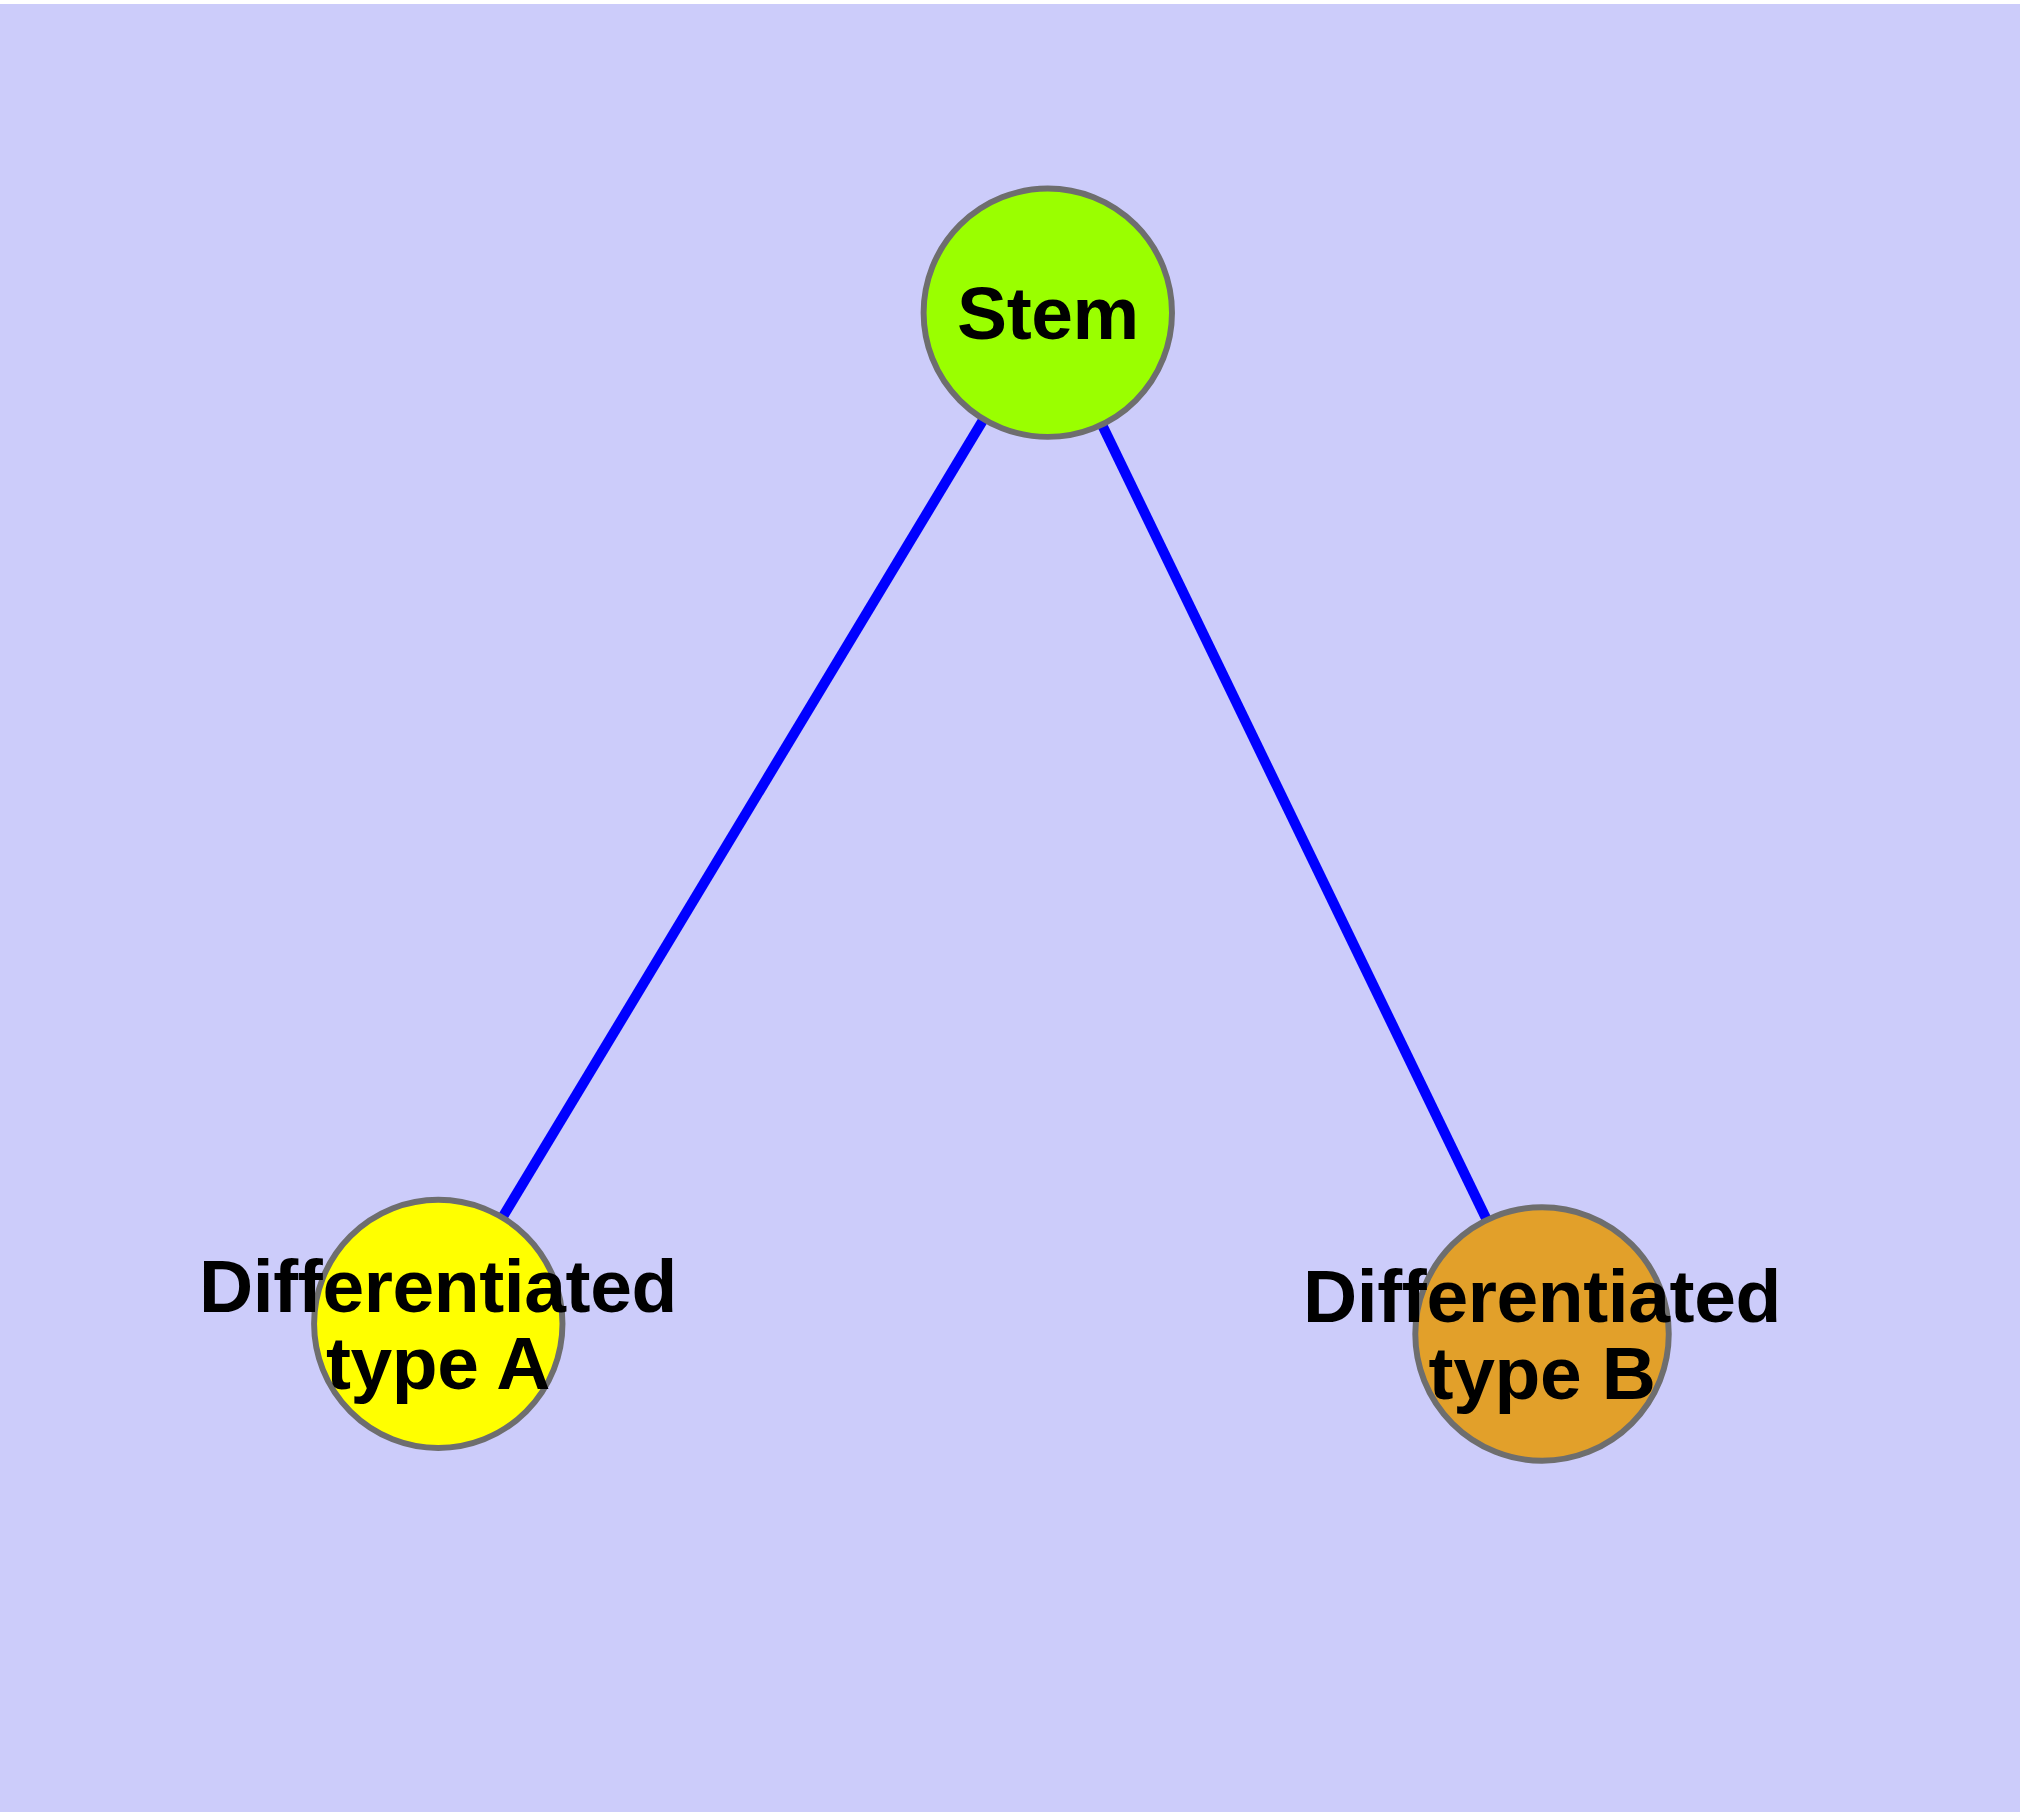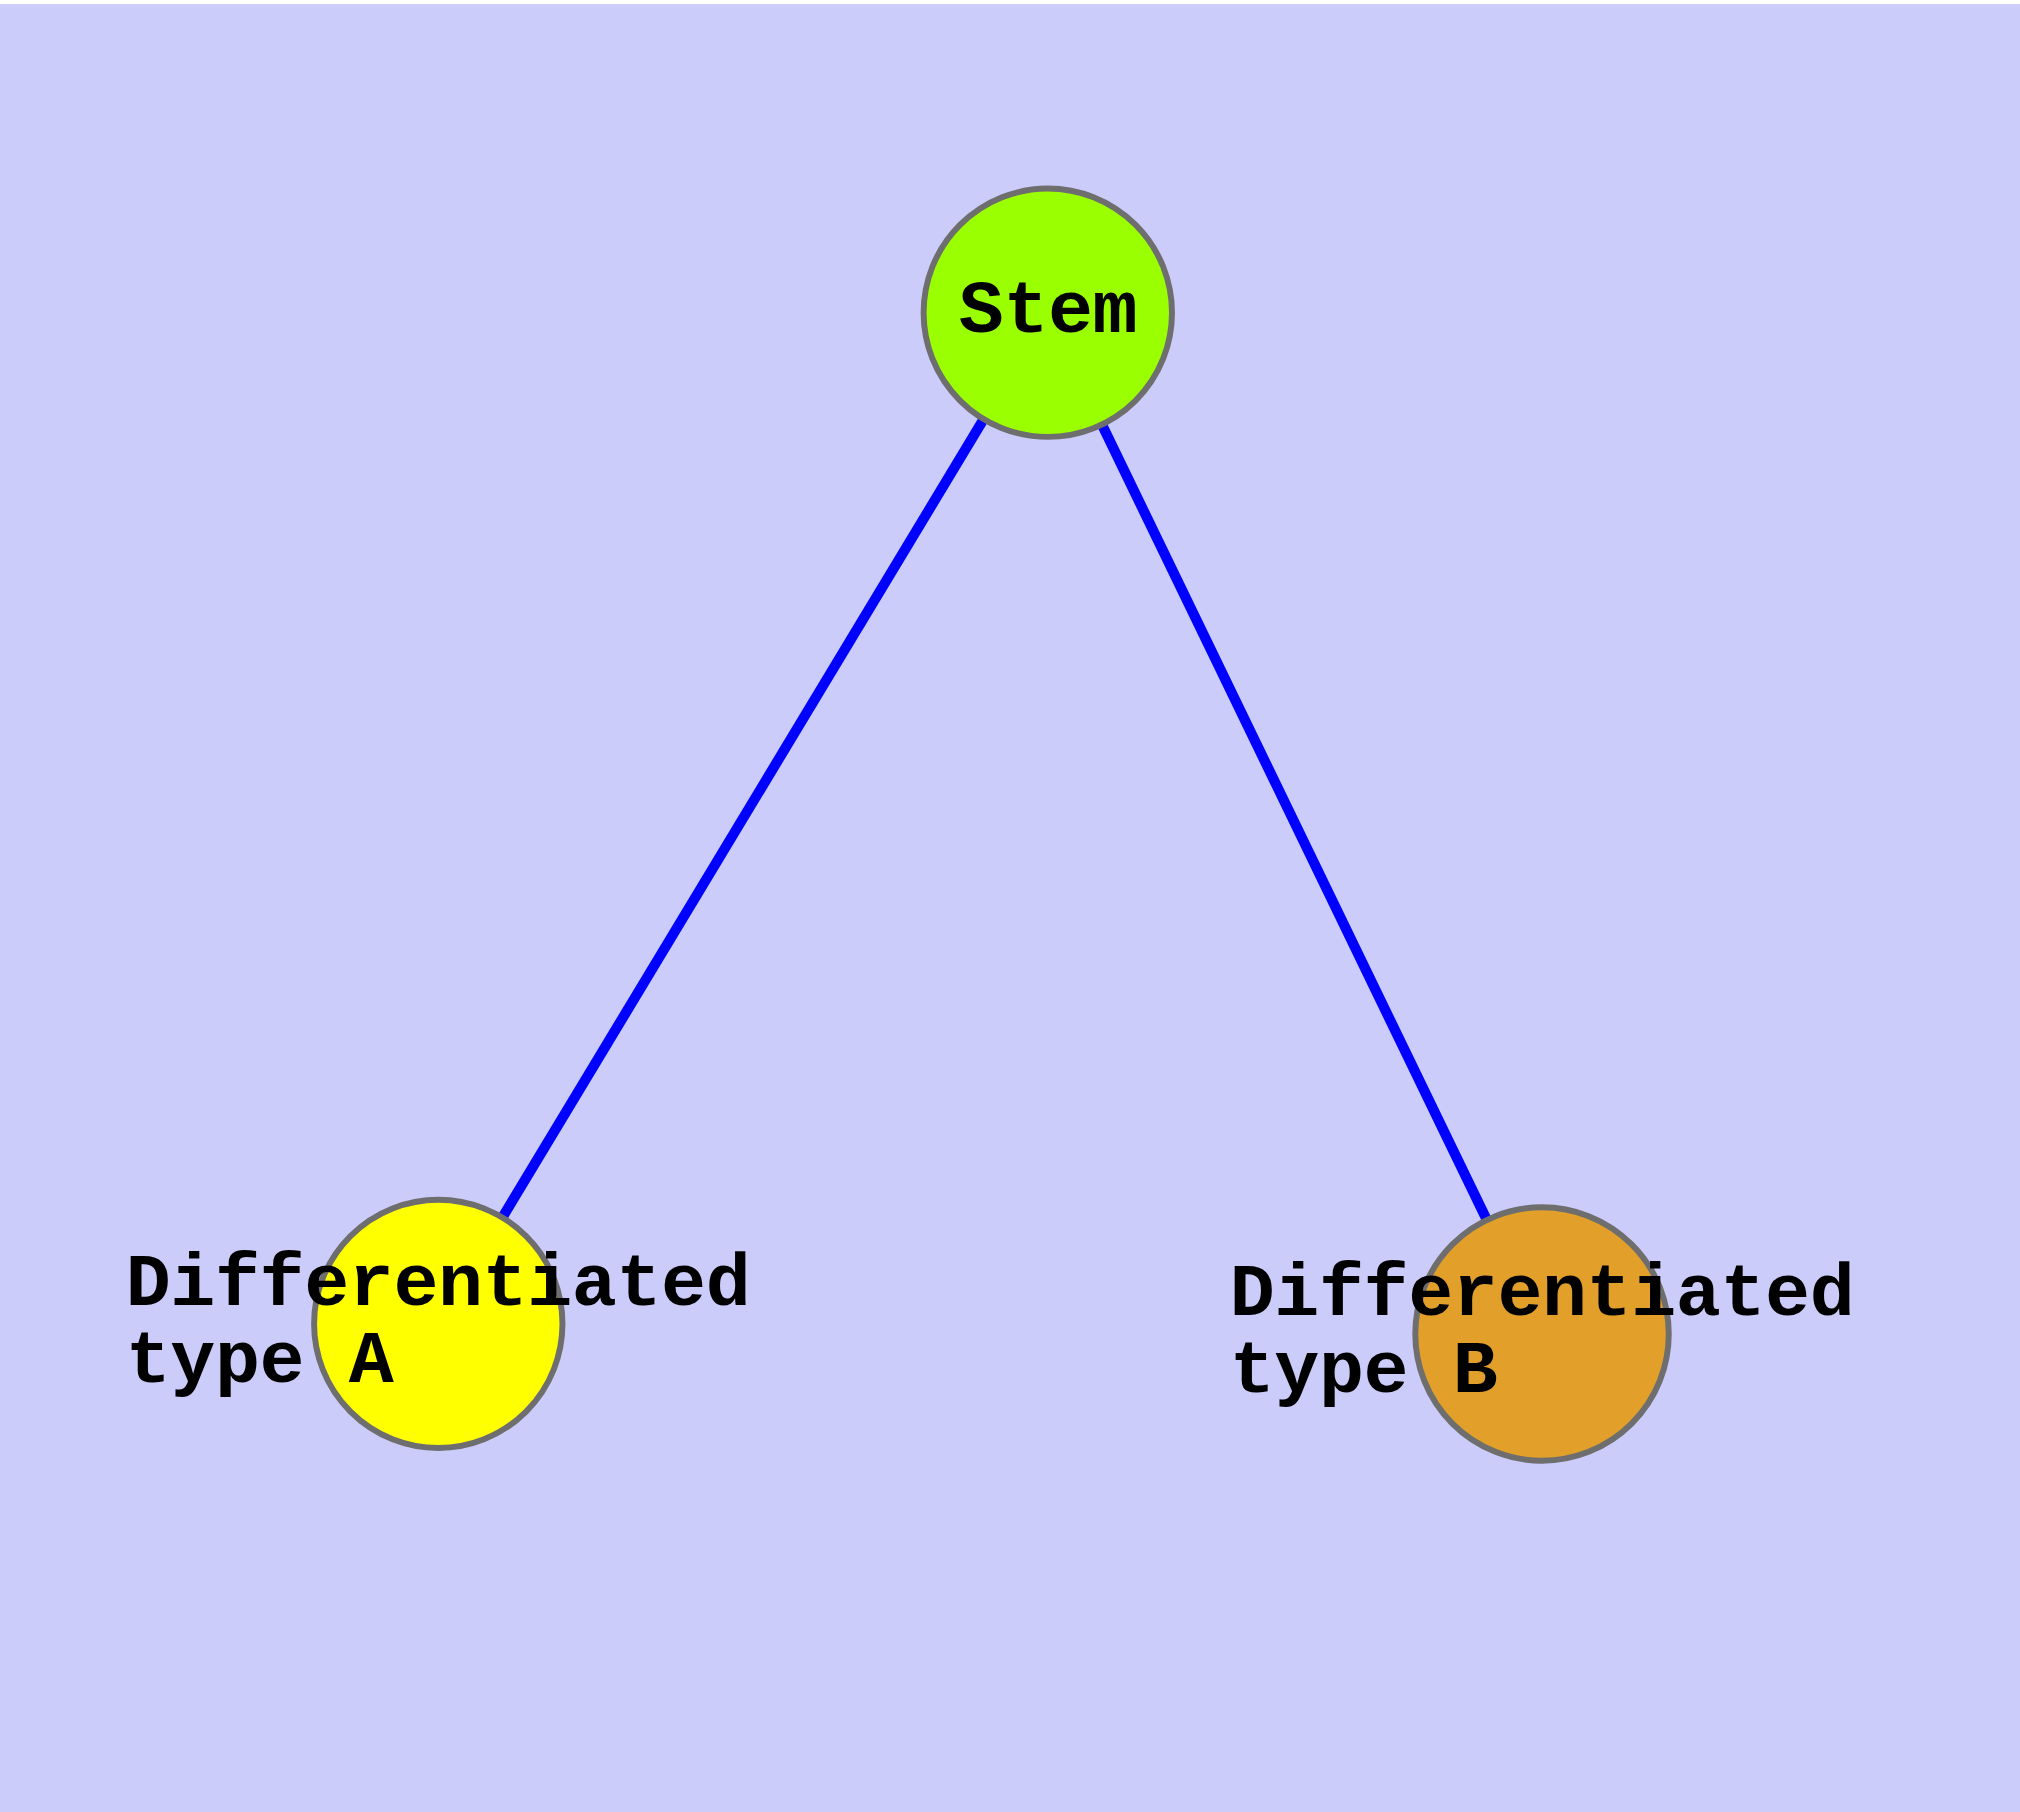--- a/index.html
+++ b/index.html
@@ -27,29 +27,30 @@
   #graph-svg {
     position: absolute;
     left: 0;
     top: 0;
     width: 2021px;
     height: 1812px;
     overflow: visible;
   }
   .node-label {
     position: absolute;
+    text-align: center;
     color: #000000;
     font-weight: bold;
     font-size: 75px;
     line-height: 1.02;
     letter-spacing: -0.4px;
     white-space: pre;
     transform: translate(-50%, -50%);
     pointer-events: none;
-    font-family: Liberation Mono, monospace;
+    font-family: Liberation Sans, sans-serif;
   }
 </style>
 </head>
 <body>
 
 <div id="canvas">
 
   <div id="plot-area"></div>
 
   <svg id="graph-svg" viewBox="0 0 2384 2138" preserveAspectRatio="none" xmlns="http://www.w3.org/2000/svg">

